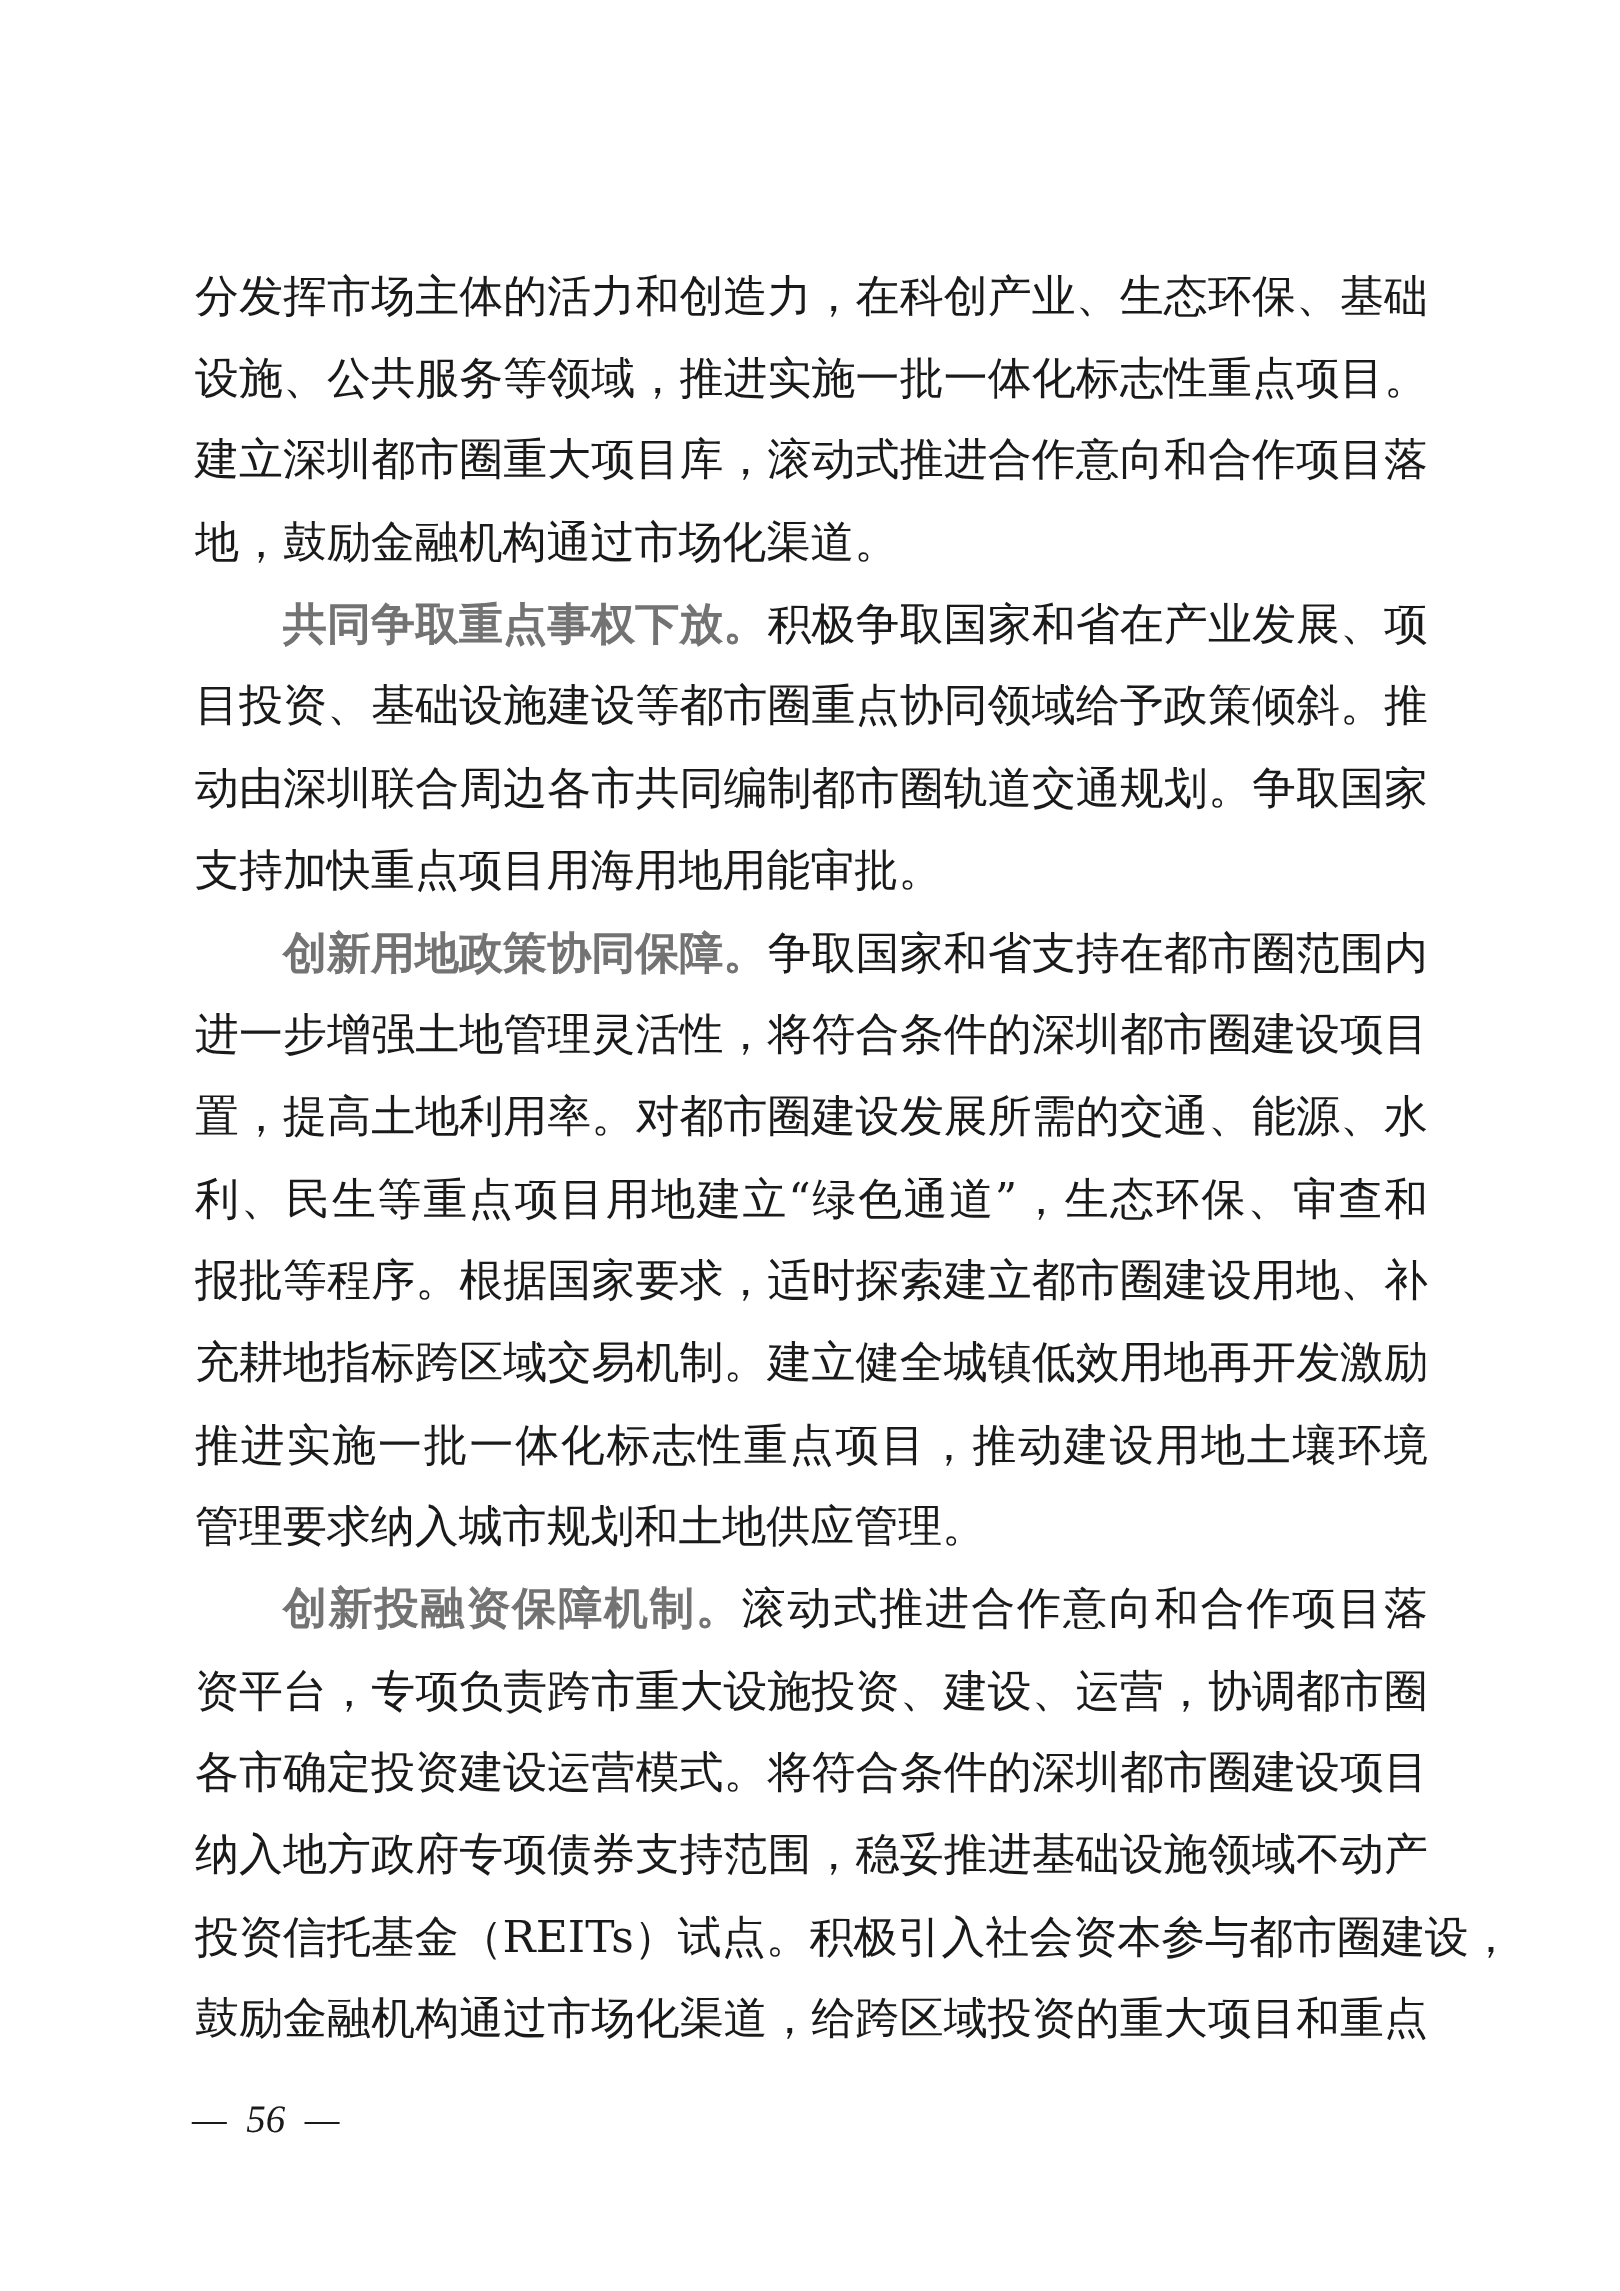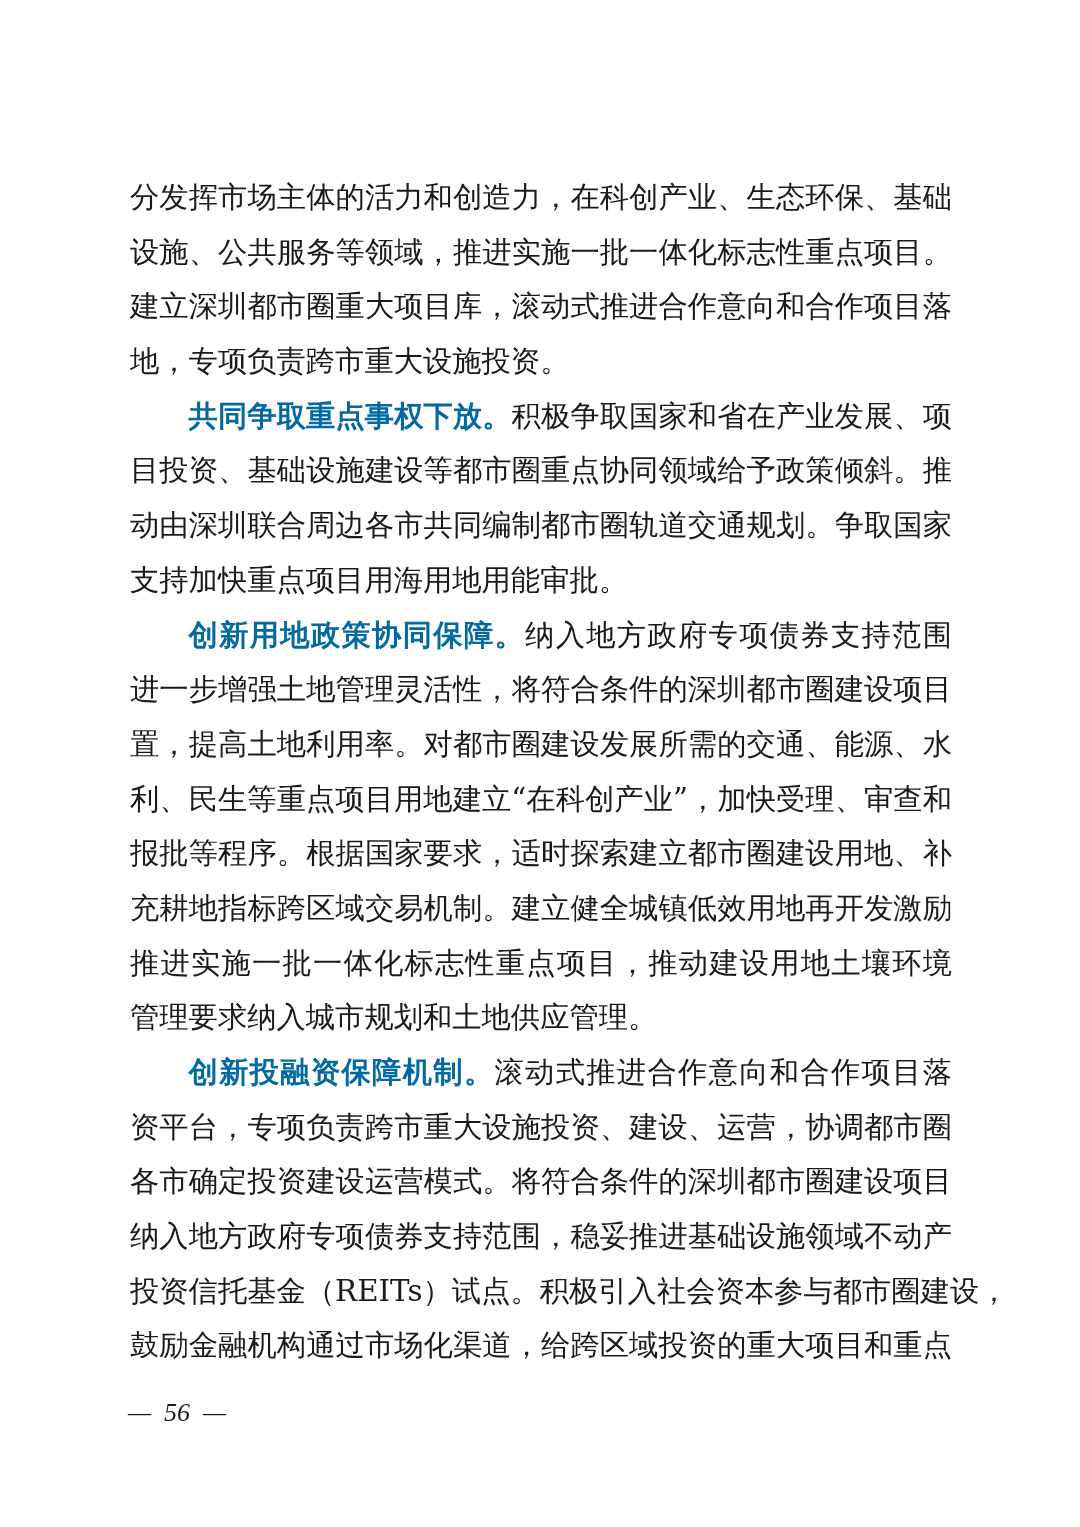--- a/index.html
+++ b/index.html
@@ -34,21 +34,21 @@
     .para {
       margin: 0;
       padding: 0;
       text-align: justify;
       text-justify: inter-character;
       word-break: break-all;
     }
     .lead {
       font-family: "DejaVu Sans", "Liberation Sans", sans-serif;
       font-weight: bold;
-      color: #0369a1;
+      color: #737373;
     }
     .line {
       display: block;
       white-space: nowrap;
       text-align: justify;
       text-align-last: justify;
       height: 54.7px;
     }
     .line.last {
       text-align-last: left;
@@ -70,35 +70,35 @@
 </head>
 <body>
 
 <div class="page">
   <div class="content">
 
     <div class="para">
       <span class="line">分发挥市场主体的活力和创造力，在科创产业、生态环保、基础</span>
       <span class="line">设施、公共服务等领域，推进实施一批一体化标志性重点项目。</span>
       <span class="line">建立深圳都市圈重大项目库，滚动式推进合作意向和合作项目落</span>
-      <span class="line last">地，专项负责跨市重大设施投资。</span>
+      <span class="line last">地，鼓励金融机构通过市场化渠道。</span>
     </div>
 
     <div class="para">
       <span class="line first-indent"><span class="lead">共同争取重点事权下放。</span><span>积极争取国家和省在产业发展、项</span></span>
       <span class="line">目投资、基础设施建设等都市圈重点协同领域给予政策倾斜。推</span>
       <span class="line">动由深圳联合周边各市共同编制都市圈轨道交通规划。争取国家</span>
       <span class="line last">支持加快重点项目用海用地用能审批。</span>
     </div>
 
     <div class="para">
-      <span class="line first-indent"><span class="lead">创新用地政策协同保障。</span><span>纳入地方政府专项债券支持范围</span></span>
+      <span class="line first-indent"><span class="lead">创新用地政策协同保障。</span><span>争取国家和省支持在都市圈范围内</span></span>
       <span class="line">进一步增强土地管理灵活性，将符合条件的深圳都市圈建设项目</span>
       <span class="line">置，提高土地利用率。对都市圈建设发展所需的交通、能源、水</span>
-      <span class="line">利、民生等重点项目用地建立“在科创产业”，加快受理、审查和</span>
+      <span class="line">利、民生等重点项目用地建立“绿色通道”，生态环保、审查和</span>
       <span class="line">报批等程序。根据国家要求，适时探索建立都市圈建设用地、补</span>
       <span class="line">充耕地指标跨区域交易机制。建立健全城镇低效用地再开发激励</span>
       <span class="line">推进实施一批一体化标志性重点项目，推动建设用地土壤环境</span>
       <span class="line last">管理要求纳入城市规划和土地供应管理。</span>
     </div>
 
     <div class="para">
       <span class="line first-indent"><span class="lead">创新投融资保障机制。</span><span>滚动式推进合作意向和合作项目落</span></span>
       <span class="line">资平台，专项负责跨市重大设施投资、建设、运营，协调都市圈</span>
       <span class="line">各市确定投资建设运营模式。将符合条件的深圳都市圈建设项目</span>

